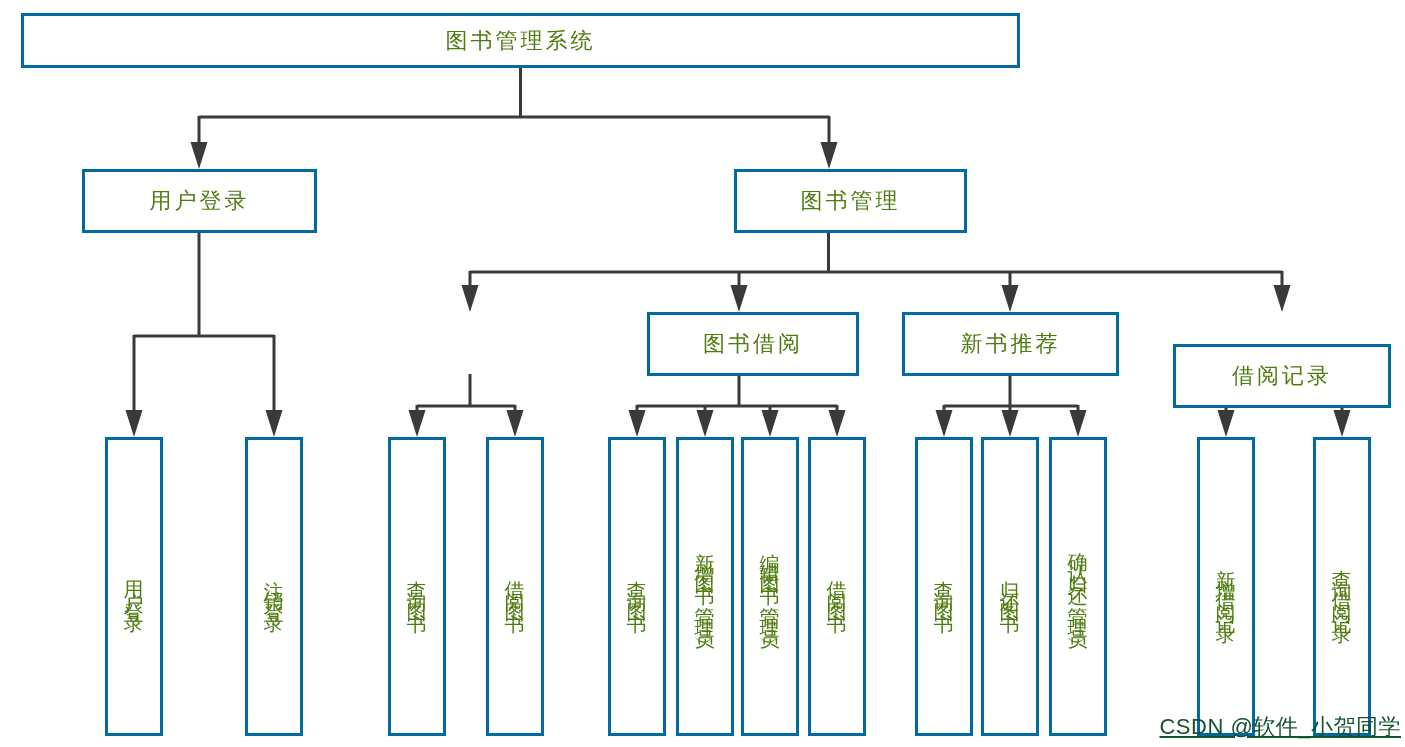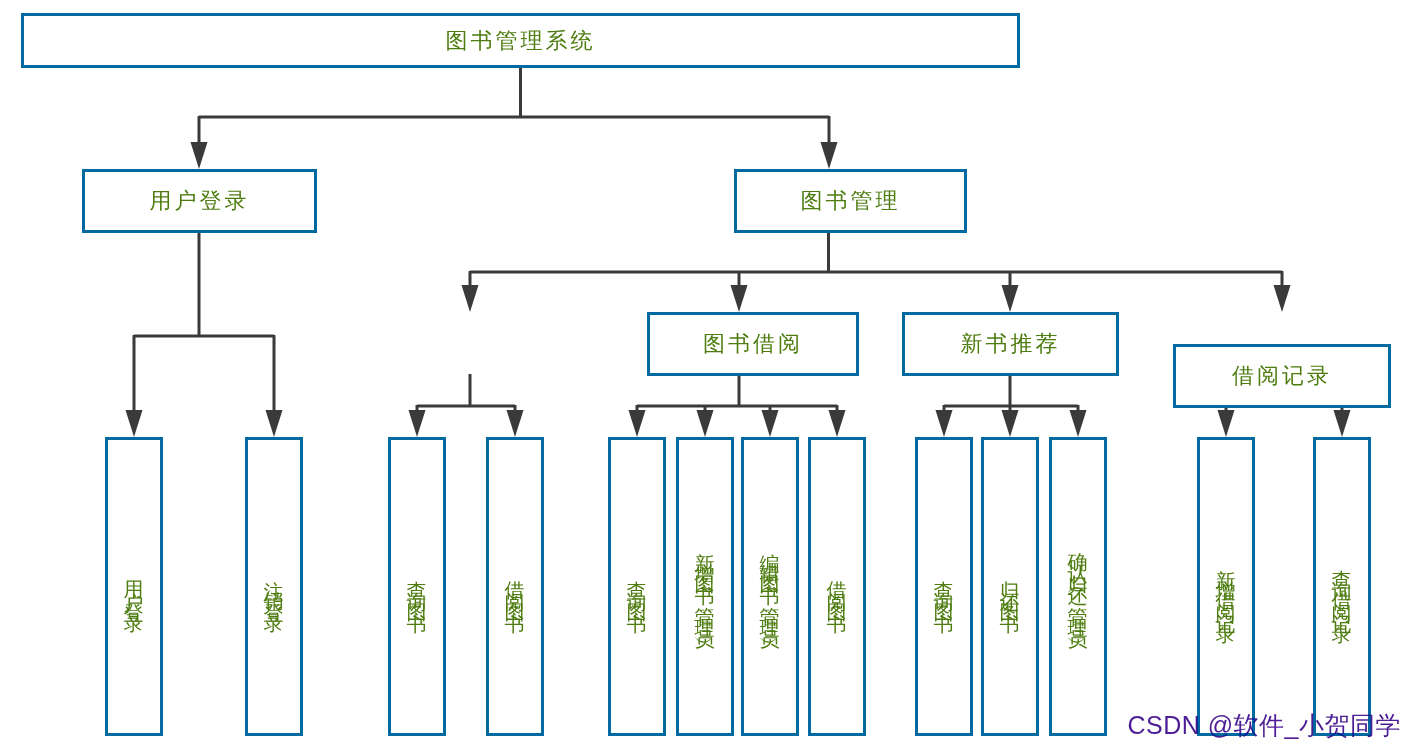--- a/index.html
+++ b/index.html
@@ -38,26 +38,27 @@
     writing-mode: vertical-rl;
     text-orientation: mixed;
     font-size: 20px;
     letter-spacing: 11px;
     line-height: 1;
   }
   .watermark {
     position: absolute;
     right: 4px;
     bottom: 5px;
-    font-size: 25px;
+    font-size: 22px;
     letter-spacing: 0.5px;
-    color: #4c1d95;
+    color: #14532d;
     mix-blend-mode: darken;
     z-index: 2;
     white-space: nowrap;
+    text-decoration: underline;
   }
 </style>
 </head>
 <body>
 
 <div class="canvas">
 
   <svg class="connector-layer" viewBox="0 0 1405 747" xmlns="http://www.w3.org/2000/svg">
     <g stroke="#3a3a3a" stroke-width="3" fill="none">
 

